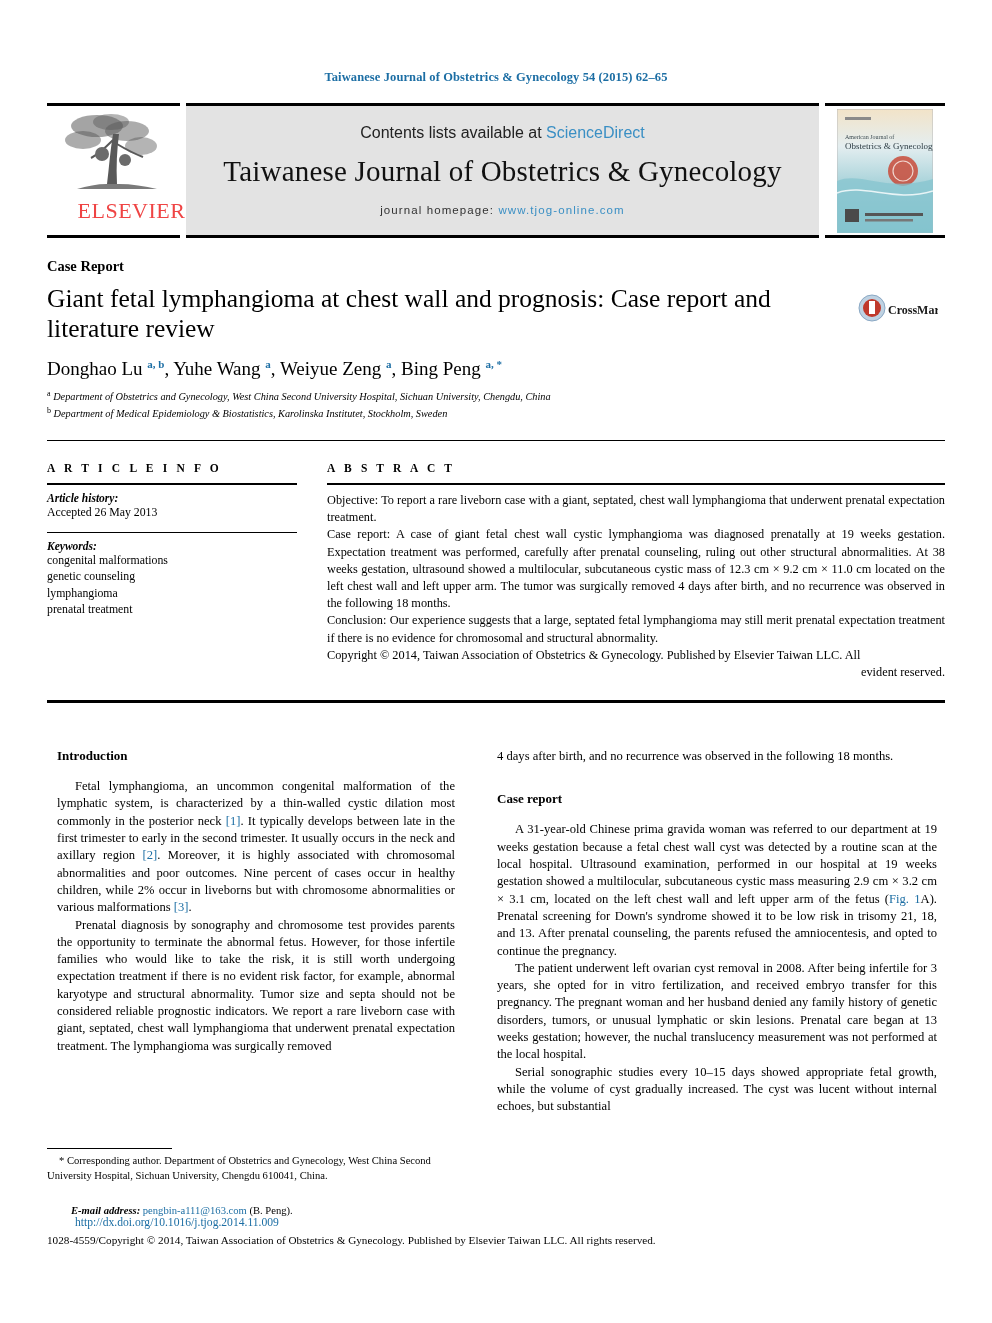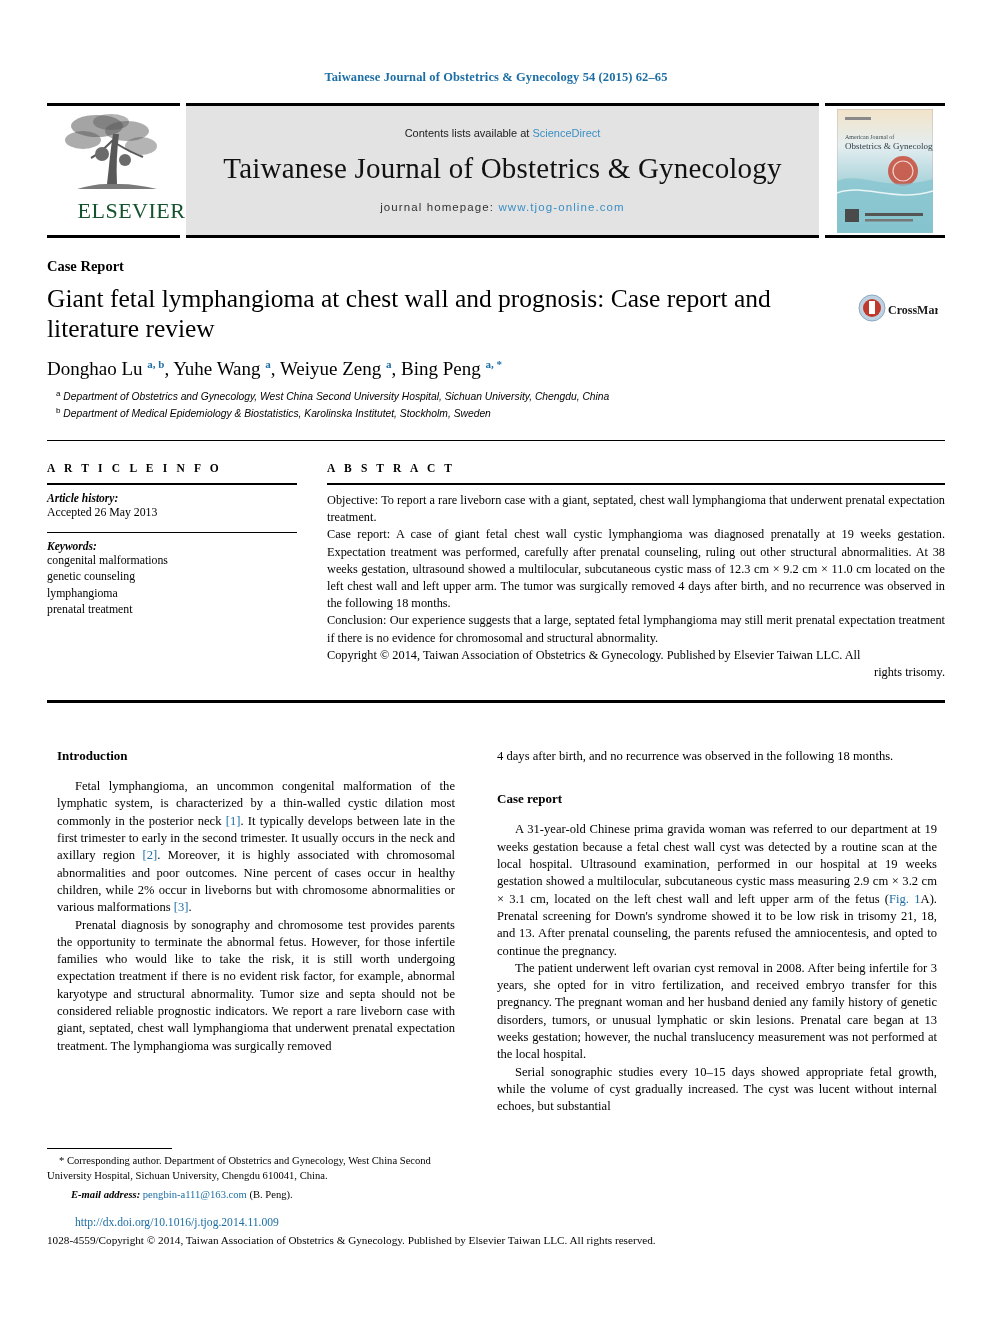--- a/index.html
+++ b/index.html
@@ -60,41 +60,41 @@
   }
   .elsevier-tree {
     width: 106px;
     height: 92px;
     display: block;
   }
   .elsevier-word {
     font-family: "Liberation Serif", serif;
     font-size: 22px;
     letter-spacing: 0.5px;
-    color: #14532d;
+    color: #ef4444;
     font-weight: normal;
     margin-top: -4px;
     margin-left: 36px;
   }
 
   .center-box {
     flex: 1 1 auto;
     background: #e3e3e3;
     border-top: 3px solid #000;
     border-bottom: 3px solid #000;
     display: flex;
     flex-direction: column;
     align-items: center;
     justify-content: center;
     box-sizing: border-box;
     margin: 0 6px;
   }
   .contents-line {
     font-family: "Liberation Sans", sans-serif;
-    font-size: 11px;
+    font-size: 16px;
     color: #222;
     margin-top: 6px;
   }
   .contents-line .sd {
     color: #3a8fc4;
   }
   .journal-title {
     font-family: "Liberation Serif", serif;
     font-size: 29px;
     color: #111;
@@ -167,26 +167,26 @@
   }
   .authors sup {
     color: #1c6ea4;
     font-size: 11px;
     font-weight: bold;
     vertical-align: super;
   }
   .affiliations {
     position: absolute;
     top: 388px;
-    left: 56px;
+    left: 47px;
     width: 820px;
     font-size: 10.3px;
     font-style: italic;
     line-height: 1.42;
-    font-family: Liberation Sans, sans-serif;
+    font-family: Liberation Serif, serif;
   }
   .affiliations sup {
     font-style: normal;
     font-size: 8px;
     vertical-align: super;
   }
 
   .rule-thin {
     position: absolute;
     left: 47px;
@@ -295,21 +295,21 @@
   }
   .footnote .fn-text {
     font-size: 10.6px;
     line-height: 1.4;
     text-indent: 12px;
   }
   .footnote .fn-email {
     font-size: 10.6px;
     line-height: 1.4;
     text-indent: 24px;
-    margin-top: 4px;
+    margin-top: 20px;
   }
   .footnote .fn-email i { font-style: italic; font-weight: bold; }
   .footnote .fn-email a { color: #1c6ea4; text-decoration: none; }
 
   .doi-line {
     position: absolute;
     top: 1216px;
     left: 47px;
     font-size: 11.6px;
     color: #1c6ea4;
@@ -426,21 +426,21 @@
     <div class="sec-head">A B S T R A C T</div>
     <div class="hr-sec"></div>
     <div class="abs-body">
       <span class="run">Objective:</span>
       <span>To report a rare liveborn case with a giant, septated, chest wall lymphangioma that underwent prenatal expectation treatment.</span><br>
       <span class="run">Case report:</span>
       <span>A case of giant fetal chest wall cystic lymphangioma was diagnosed prenatally at 19 weeks gestation. Expectation treatment was performed, carefully after prenatal counseling, ruling out other structural abnormalities. At 38 weeks gestation, ultrasound showed a multilocular, subcutaneous cystic mass of 12.3 cm × 9.2 cm × 11.0 cm located on the left chest wall and left upper arm. The tumor was surgically removed 4 days after birth, and no recurrence was observed in the following 18 months.</span><br>
       <span class="run">Conclusion:</span>
       <span>Our experience suggests that a large, septated fetal lymphangioma may still merit prenatal expectation treatment if there is no evidence for chromosomal and structural abnormality.</span><br>
       <span>Copyright © 2014, Taiwan Association of Obstetrics &amp; Gynecology. Published by Elsevier Taiwan LLC. All</span>
-      <span class="tail">rights trisomy.</span>
+      <span class="tail">evident reserved.</span>
     </div>
   </div>
 
   <div class="rule-thick" style="top:700px;"></div>
 
   <div class="col-left">
     <div class="body-head">Introduction</div>
     <p class="body"><span>Fetal lymphangioma, an uncommon congenital malformation of the lymphatic system, is characterized by a thin-walled cystic dilation most commonly in the posterior neck </span><span class="ref">[1]</span><span>. It typically develops between late in the first trimester to early in the second trimester. It usually occurs in the neck and axillary region </span><span class="ref">[2]</span><span>. Moreover, it is highly associated with chromosomal abnormalities and poor outcomes. Nine percent of cases occur in healthy children, while 2% occur in liveborns but with chromosome abnormalities or various malformations </span><span class="ref">[3]</span><span>.</span></p>
     <p class="body">Prenatal diagnosis by sonography and chromosome test provides parents the opportunity to terminate the abnormal fetus. However, for those infertile families who would like to take the risk, it is still worth undergoing expectation treatment if there is no evident risk factor, for example, abnormal karyotype and structural abnormality. Tumor size and septa should not be considered reliable prognostic indicators. We report a rare liveborn case with giant, septated, chest wall lymphangioma that underwent prenatal expectation treatment. The lymphangioma was surgically removed</p>
   </div>

